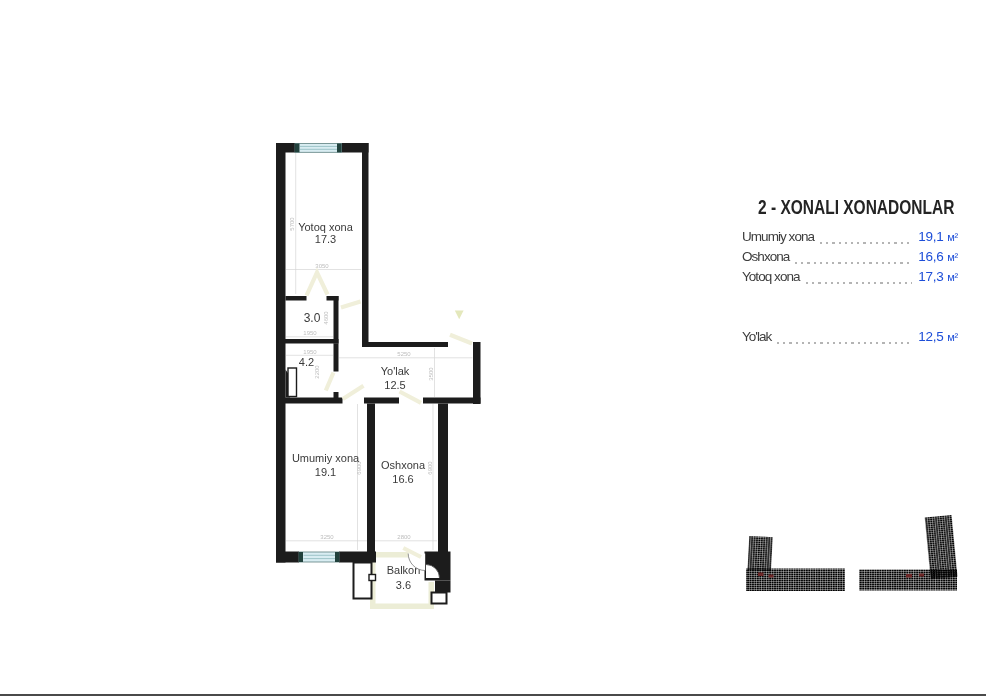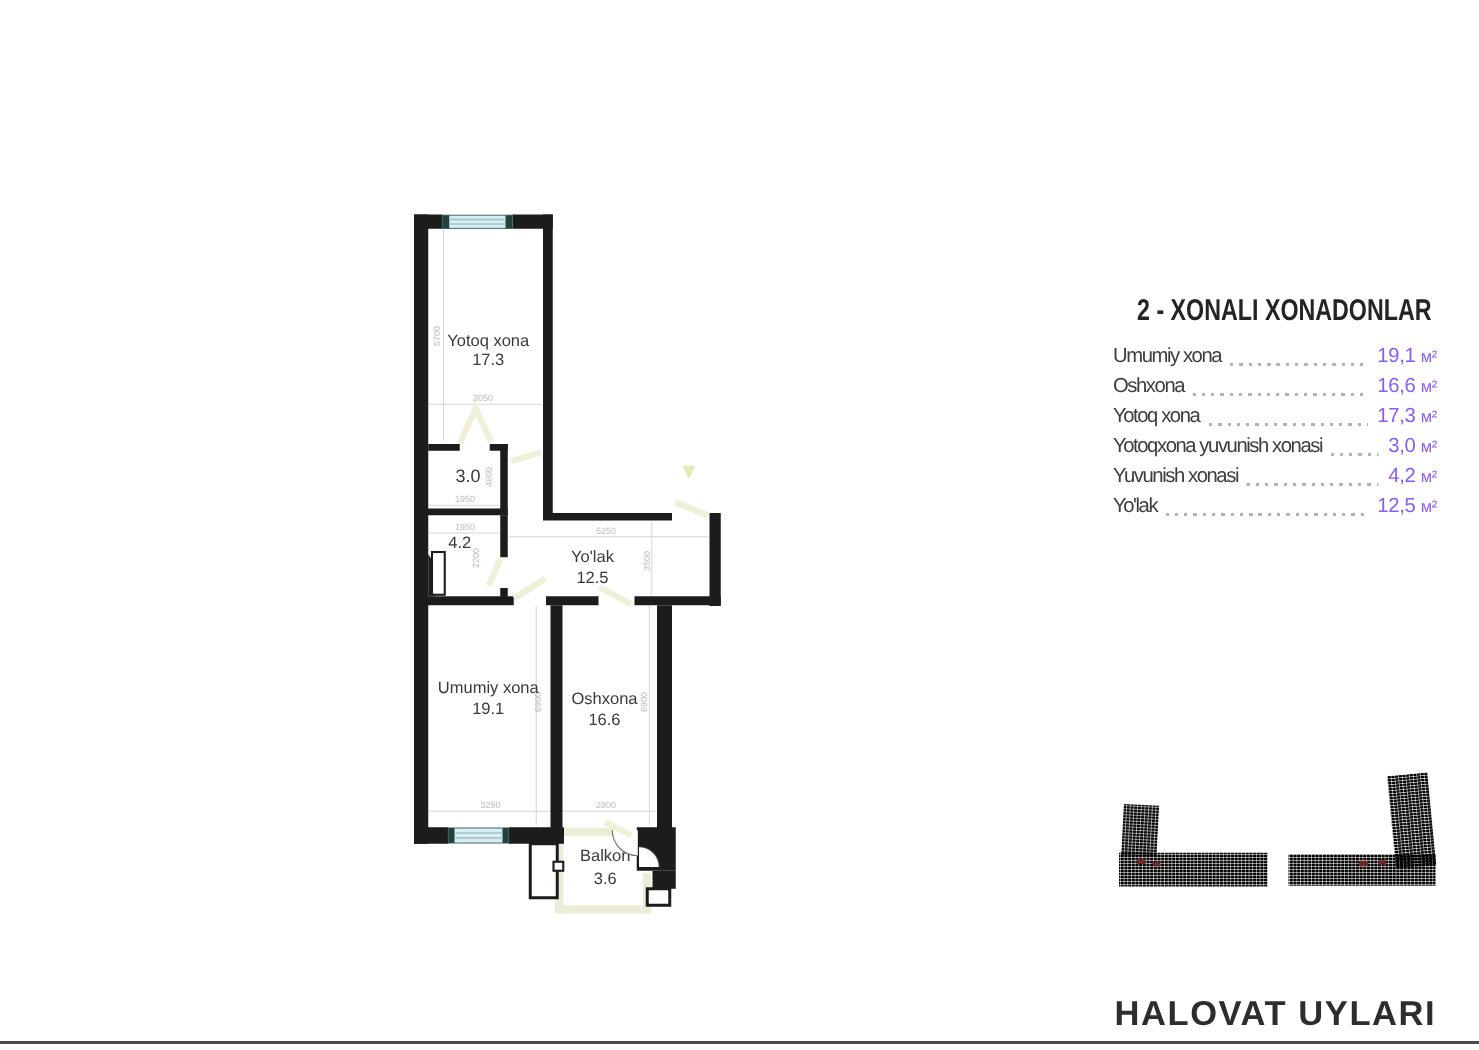--- a/index.html
+++ b/index.html
@@ -1,21 +1,21 @@
 <!DOCTYPE html>
 <html><head>
 <meta charset="utf-8">
 <style>
 html,body{margin:0;padding:0;background:#fff}
 #page{position:relative;width:986px;height:700px;background:#ffffff;overflow:hidden;font-family:"Liberation Sans",sans-serif}
 .abs{position:absolute}
 .row{position:absolute;left:742px;width:216px;display:flex;align-items:flex-end;height:17px}
 .rl{font-size:13.5px;color:#3d3d3d;white-space:nowrap;letter-spacing:-0.95px}
 .fill{flex:1;margin:0 6px -0.5px 6px;height:2.2px;background-image:repeating-linear-gradient(90deg,#b4b4b4 0 2.2px,transparent 2.2px 6.2px)}
-.rv{font-size:13.5px;color:#8b5cf6;white-space:nowrap;letter-spacing:-0.2px}
+.rv{font-size:13.5px;color:#1d4ed8;white-space:nowrap;letter-spacing:-0.2px}
 .rv .u{font-size:11px}
 </style>
 </head>
 <body>
 <div id="page">
 
 <svg class="abs" style="left:0;top:0" width="986" height="700" viewBox="0 0 986 700">
 <defs>
 <pattern id="bp" width="2.45" height="2.0" patternUnits="userSpaceOnUse">
           <rect width="2.1" height="1.64" fill="#000000"></rect>
@@ -212,34 +212,23 @@
       <span class="fill"></span>
       <span class="rv">16,6 <span class="u">м²</span></span>
     </div>
 
 <div class="row" style="top:266.5px">
       <span class="rl">Yotoq xona</span>
       <span class="fill"></span>
       <span class="rv">17,3 <span class="u">м²</span></span>
     </div>
 
-<div class="row" style="top:286.5px">
-      <span class="rl">Yotoqxona yuvunish xonasi</span>
-      <span class="fill"></span>
-      <span class="rv">3,0 <span class="u">м²</span></span>
-    </div>
-
-<div class="row" style="top:306.5px">
-      <span class="rl">Yuvunish xonasi</span>
-      <span class="fill"></span>
-      <span class="rv">4,2 <span class="u">м²</span></span>
-    </div>
+
 
 <div class="row" style="top:326.5px">
       <span class="rl">Yo'lak</span>
       <span class="fill"></span>
       <span class="rv">12,5 <span class="u">м²</span></span>
     </div>
 
-<div class="abs" style="left:743px;top:663.5px;font-size:23px;font-weight:bold;color:#2d2d2d;letter-spacing:1.05px;line-height:1;white-space:nowrap">HALOVAT UYLARI</div>
 
 <div class="abs" style="left:0;top:693.5px;width:986px;height:2.5px;background:#4a4a4a"></div>
 </div>
 
 </body></html>

